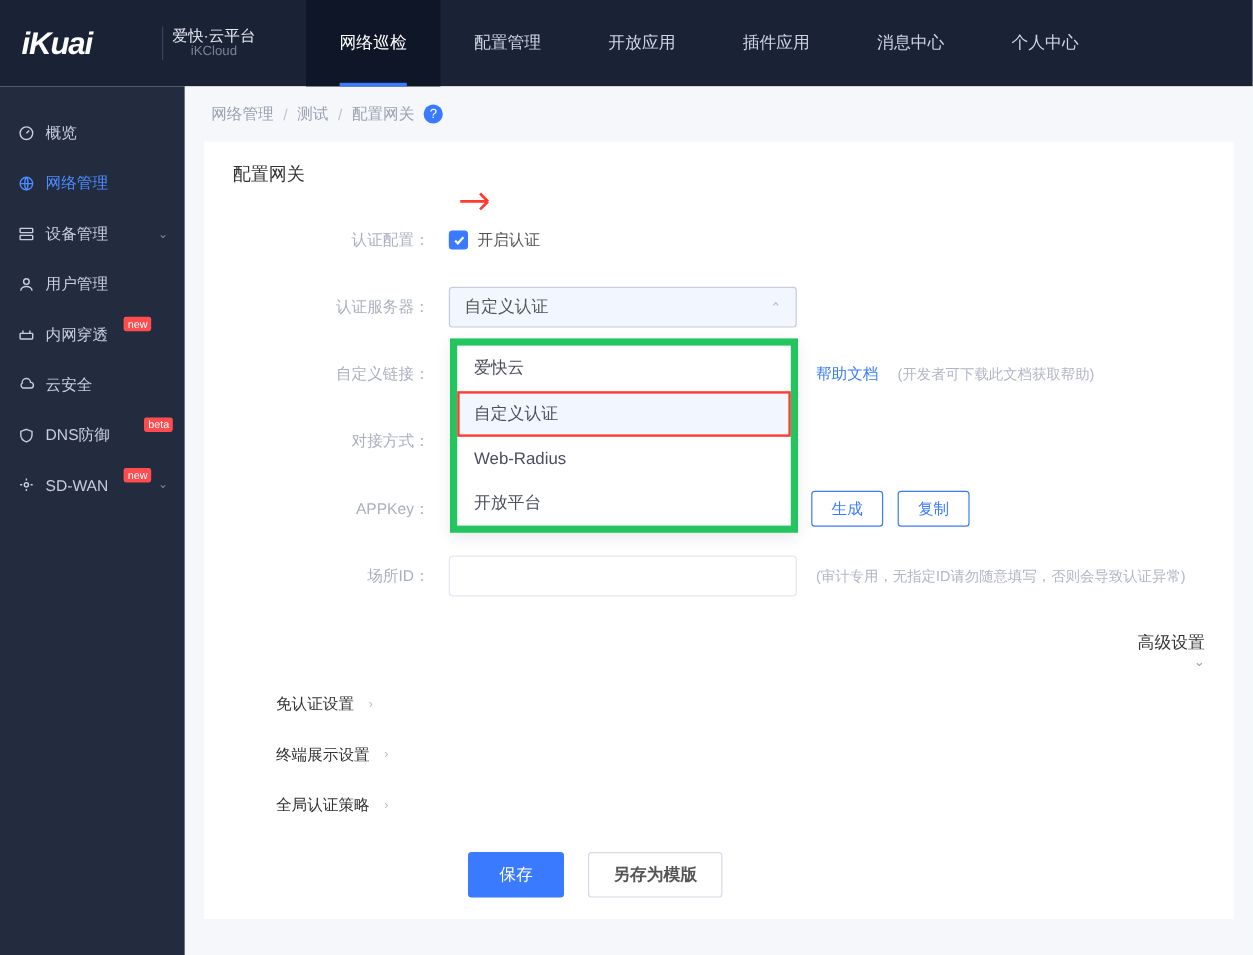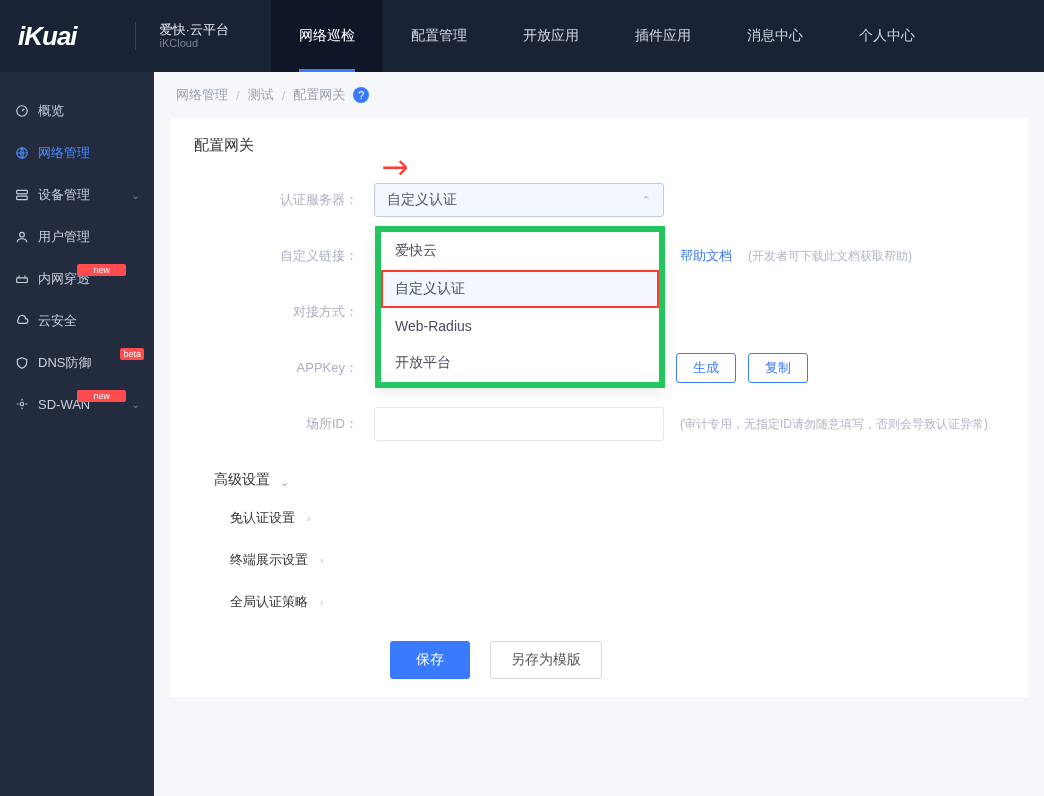--- a/index.html
+++ b/index.html
@@ -1,33 +1,33 @@
 <!DOCTYPE html>
 <html><head>
 <meta charset="utf-8">
 <style>
 * { box-sizing: border-box; margin: 0; padding: 0; }
 body { font-family: "Microsoft YaHei", "PingFang SC", Arial, sans-serif; font-size: 14px; color: #333; background: #f5f7fa; width: 1044px; height: 796px; overflow: hidden; }
 .header { height: 72px; background: #1a2236; display: flex; align-items: center; color: #cfd5e3; }
 .logo-block { display: flex; align-items: center; padding: 0 18px; height: 100%; gap: 46px; }
 .logo-text { font-size: 26px; font-weight: 700; font-style: italic; letter-spacing: -1px; color: #fff; }
-.logo-sub { border-left: 1px solid #3a4255; margin-left: 12px; padding-left: 24px; display: flex; flex-direction: column; line-height: 1.2; }
+.logo-sub { border-left: 1px solid #3a4255; margin-left: 12px; padding-left: 8px; display: flex; flex-direction: column; line-height: 1.2; align-items: center; }
 .logo-sub .cn { font-size: 13px; color: #e5e8ef; }
 .logo-sub .en { font-size: 11px; color: #7b8297; }
 .topnav { display: flex; height: 100%; margin-left: 24px; }
 .topnav-item { display: flex; align-items: center; padding: 0 28px; cursor: pointer; color: #cfd5e3; font-size: 14px; position: relative; }
 .topnav-item.active { background: #0f1627; color: #fff; }
 .topnav-item.active::after { content: ""; position: absolute; bottom: 0; left: 28px; right: 28px; height: 3px; background: #3a7afe; }
 .body { display: flex; height: calc(796px - 72px); }
 .sidebar { width: 154px; background: #232b3f; padding-top: 18px; }
 .side-item { display: flex; align-items: center; padding: 12px 14px; color: #c8cedd; font-size: 13px; cursor: pointer; position: relative; }
 .side-item.active { color: #4b8cff; }
 .side-item .icon { width: 16px; height: 16px; margin-right: 8px; display: inline-flex; align-items: center; justify-content: center; }
 .side-item .caret { margin-left: auto; font-size: 10px; color: #7b8297; }
-.badge-new { position: absolute; top: 6px; right: 28px; font-size: 9px; background: #ff4d4f; color: #fff; border-radius: 2px; padding: 0 16px; line-height: 12px; }
+.badge-new { position: absolute; top: 6px; right: 28px; font-size: 9px; background: #ff4d4f; color: #fff; border-radius: 2px; padding: 0 3px; line-height: 12px; }
 .badge-beta { position: absolute; top: 6px; right: 10px; font-size: 9px; background: #ff4d4f; color: #fff; border-radius: 2px; padding: 0 3px; line-height: 12px; }
 .content { flex: 1; background: #f5f7fa; overflow: auto; }
 .breadcrumb { display: flex; align-items: center; padding: 14px 22px; font-size: 13px; color: #9aa1b2; }
 .breadcrumb .sep { margin: 0 8px; color: #c0c5d0; }
 .breadcrumb .crumb { cursor: pointer; }
 .help-icon { width: 16px; height: 16px; border-radius: 50%; background: #3a7afe; color: #fff; font-size: 11px; display: inline-flex; align-items: center; justify-content: center; margin-left: 8px; cursor: pointer; }
 .panel { background: #fff; margin: 0 16px 16px 16px; padding: 18px 24px; }
 .panel-title { font-size: 15px; color: #333; margin-bottom: 28px; }
 .form-area { position: relative; }
 .form-row { display: flex; align-items: center; margin-bottom: 22px; min-height: 34px; }
@@ -40,27 +40,27 @@
 .select { width: 290px; height: 34px; border: 1px solid #c5ccdd; border-radius: 3px; background: #f1f6ff; display: flex; align-items: center; padding: 0 12px; cursor: pointer; color: #555; position: relative; }
 .select .caret-up { margin-left: auto; color: #b6bccb; font-size: 11px; }
 .dropdown { position: absolute; top: 42px; left: 0; width: 290px; background: #fff; border: 6px solid #22c55e; box-shadow: 0 4px 12px rgba(0,0,0,.08); z-index: 10; }
 .dropdown-option { padding: 10px 14px; font-size: 14px; color: #4a4f5e; cursor: pointer; }
 .dropdown-option.selected { border: 2px solid #ff3b30; padding: 8px 12px; background: #f1f6ff; }
 .input { width: 290px; height: 34px; border: 1px solid #e3e7ef; border-radius: 3px; padding: 0 12px; font-size: 13px; outline: none; }
 .btn-sm { height: 30px; padding: 0 16px; border: 1px solid #3a7afe; background: #fff; color: #3a7afe; border-radius: 3px; font-size: 13px; cursor: pointer; margin-left: 12px; }
 .hint-text { font-size: 12px; color: #b0b6c5; margin-left: 16px; }
 .link-text { font-size: 13px; color: #3a7afe; cursor: pointer; margin-left: 16px; }
 .arrow-annotation { position: absolute; top: -30px; left: 185px; color: #ff3b30; font-size: 20px; transform: rotate(45deg); pointer-events: none; }
-.section-header { display: flex; align-items: flex-end; font-size: 14px; color: #333; margin: 30px 0 20px 20px; cursor: pointer; }
+.section-header { display: flex; align-items: flex-end; font-size: 14px; color: #333; margin: 30px 0 20px 20px; cursor: pointer; flex-direction: column; }
 .section-header .chev { margin-left: 10px; color: #9aa1b2; font-size: 11px; }
 .sub-link { display: flex; align-items: center; font-size: 13px; color: #333; margin: 0 0 24px 36px; cursor: pointer; }
 .sub-link .chev-r { margin-left: 12px; color: #b6bccb; font-size: 11px; }
 .actions { display: flex; gap: 20px; margin: 30px 0 0 196px; }
 .btn-primary { background: #3a7afe; color: #fff; border: none; border-radius: 3px; padding: 9px 26px; font-size: 14px; cursor: pointer; }
-.btn-outline { background: #fff; color: #555; border: 1px solid #d5dae5; border-radius: 3px; padding: 9px 20px; font-size: 14px; cursor: pointer; }
+.btn-outline { background: #fff; color: #555; border: 1px solid #d5dae5; border-radius: 3px; padding: 9px 20px; font-size: 14px; cursor: pointer; font-weight: bold; }
 </style>
 </head>
 <body>
 
 <div class="header">
   <div class="logo-block">
     <span class="logo-text">iKuai</span>
     <div class="logo-sub">
       <span class="cn">爱快·云平台</span>
       <span class="en">iKCloud</span>
@@ -180,20 +180,33 @@
     <div class="panel">
       <div class="panel-title">配置网关</div>
 
       <div class="form-area">
         <div class="arrow-annotation">
           <svg width="28" height="28" viewBox="0 0 24 24" fill="none" stroke="#ff3b30" stroke-width="2">
               <path d="M5 19L19 5M19 5h-8M19 5v8"></path>
             </svg>
         </div>
 
+        <div class="form-row">
+          <div class="form-label">认证配置：</div>
+          <div class="form-field">
+            <div class="checkbox-wrap">
+              <span class="chk">
+                <svg width="11" height="11" viewBox="0 0 24 24" fill="none" stroke="#fff" stroke-width="4">
+                    <path d="M5 12l5 5L20 6"></path>
+                  </svg>
+              </span>
+              <span class="chk-label">开启认证</span>
+            </div>
+          </div>
+        </div>
 
         <div class="form-row">
           <div class="form-label">认证服务器：</div>
           <div class="form-field">
             <div class="select">
               <span>自定义认证</span>
               <span class="caret-up">⌃</span>
               <div class="dropdown">
                 <div class="dropdown-option">爱快云</div>
                 <div class="dropdown-option selected">自定义认证</div>

